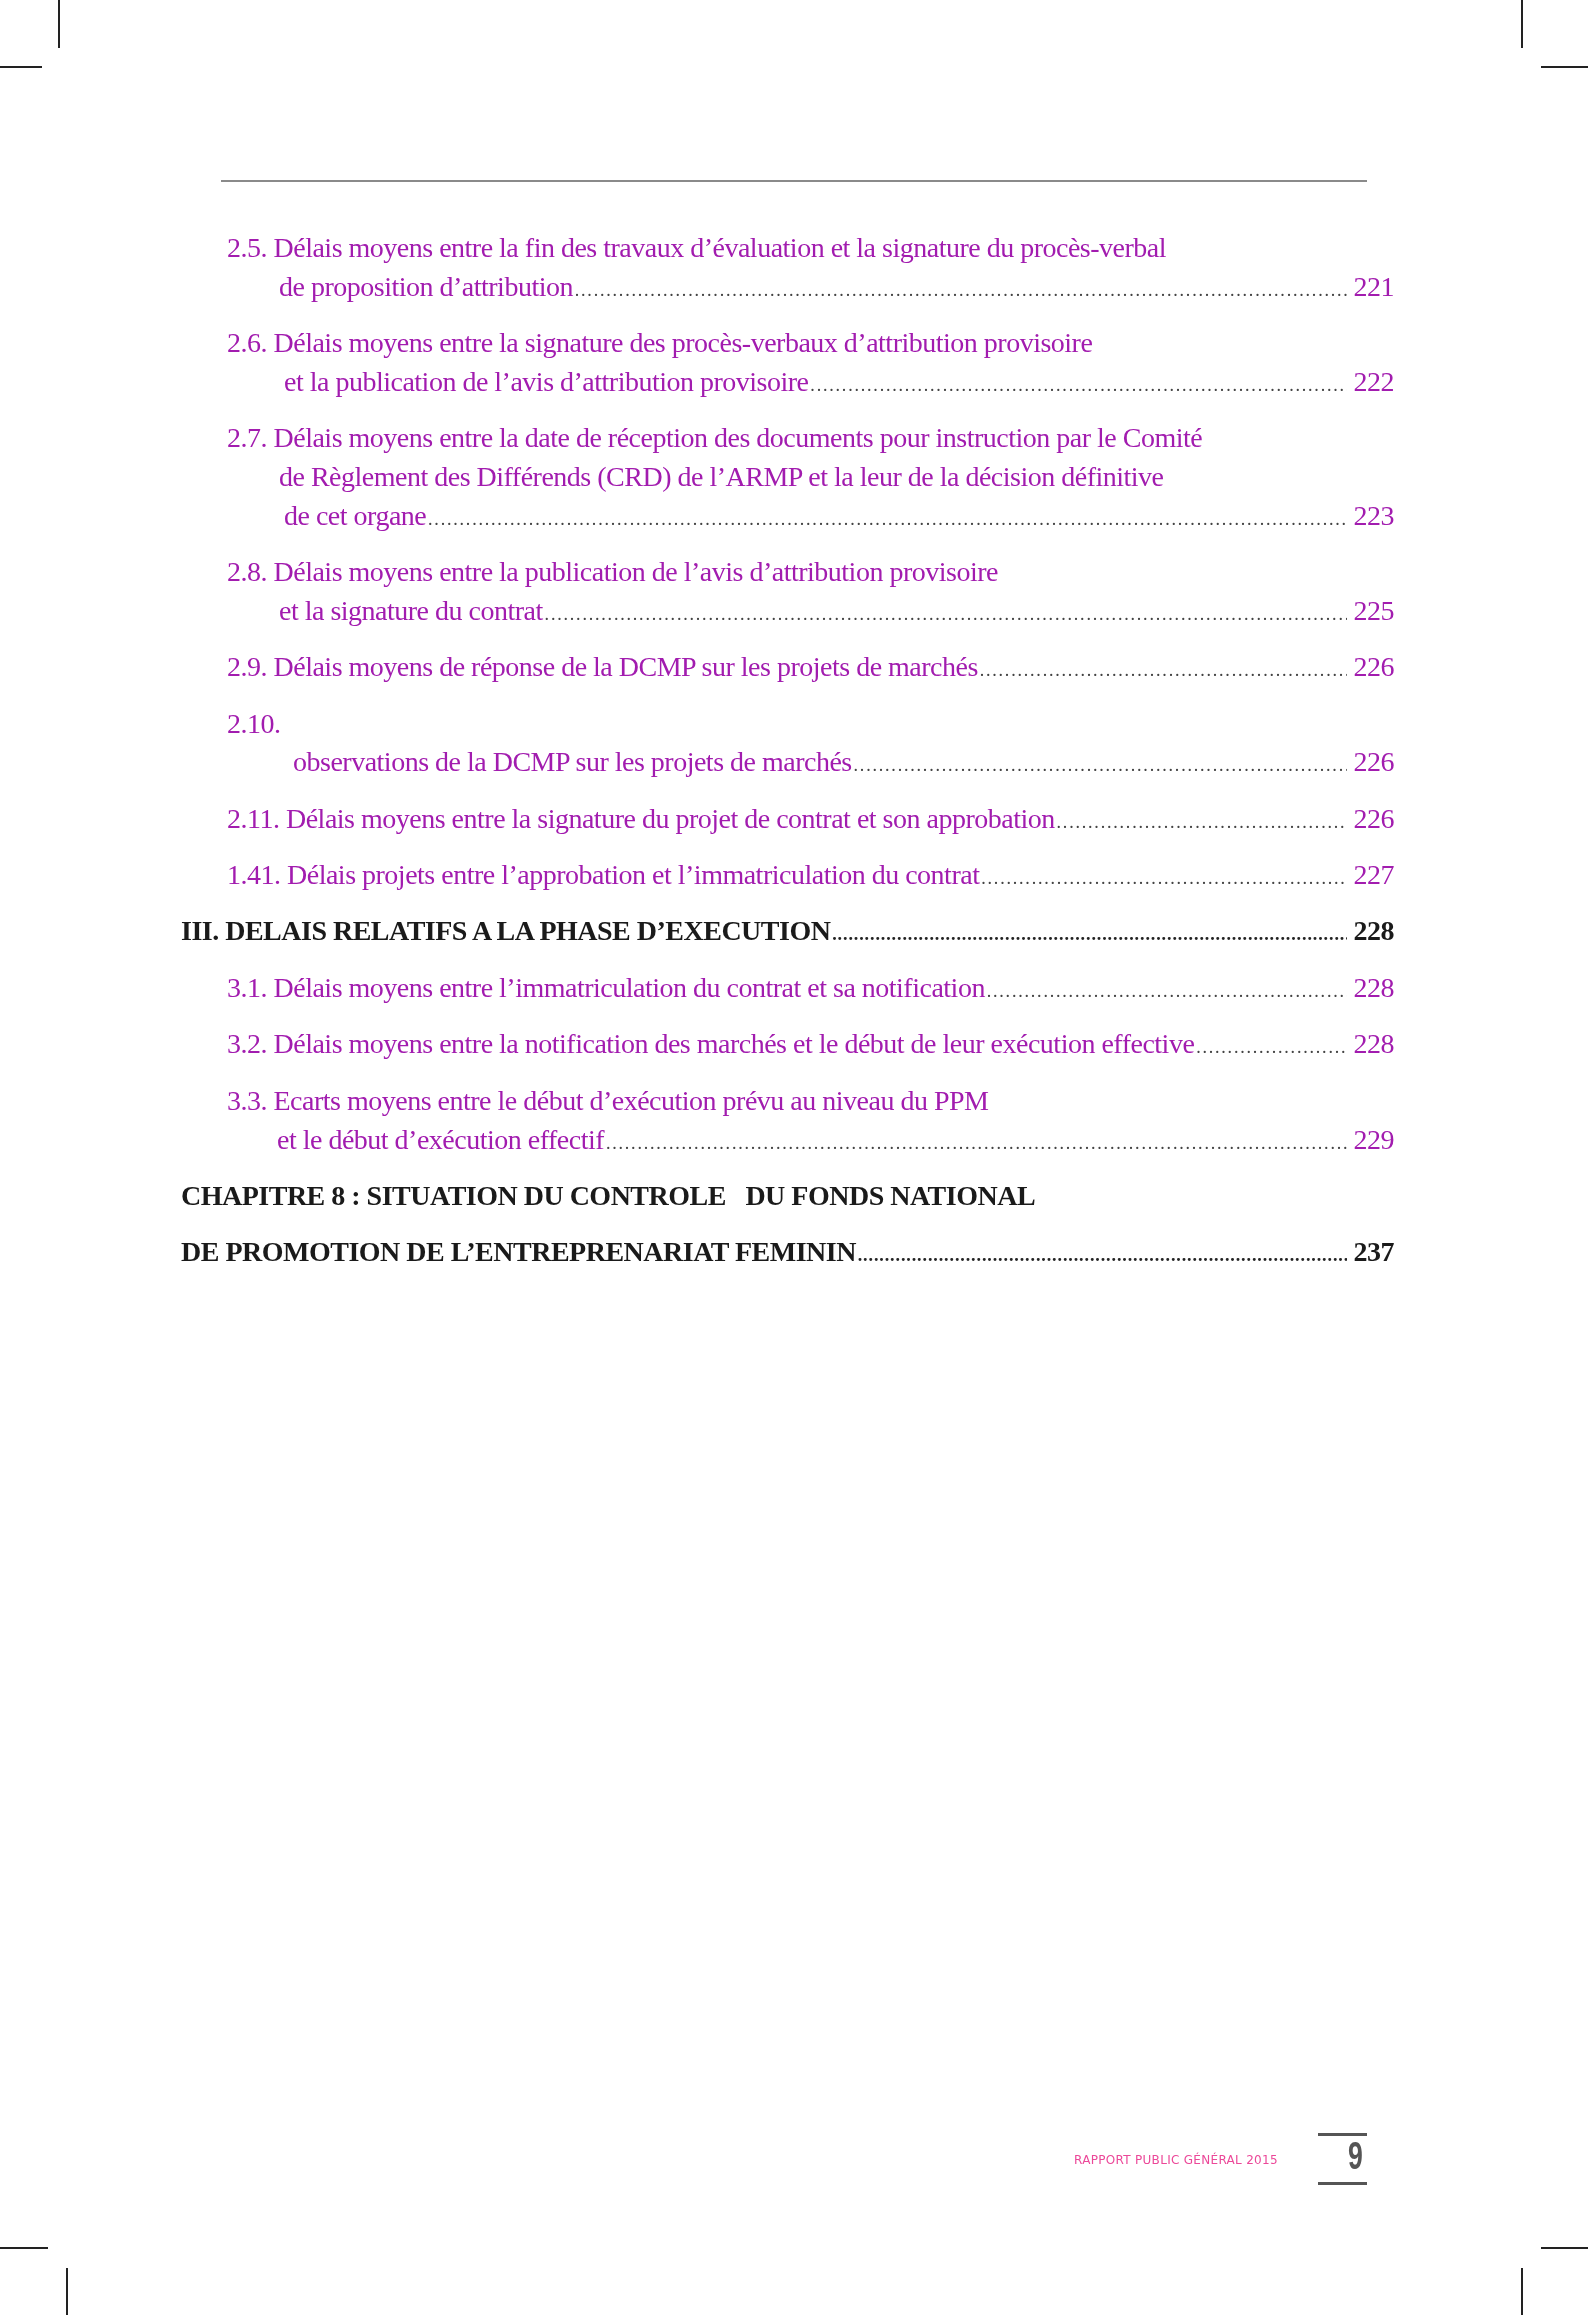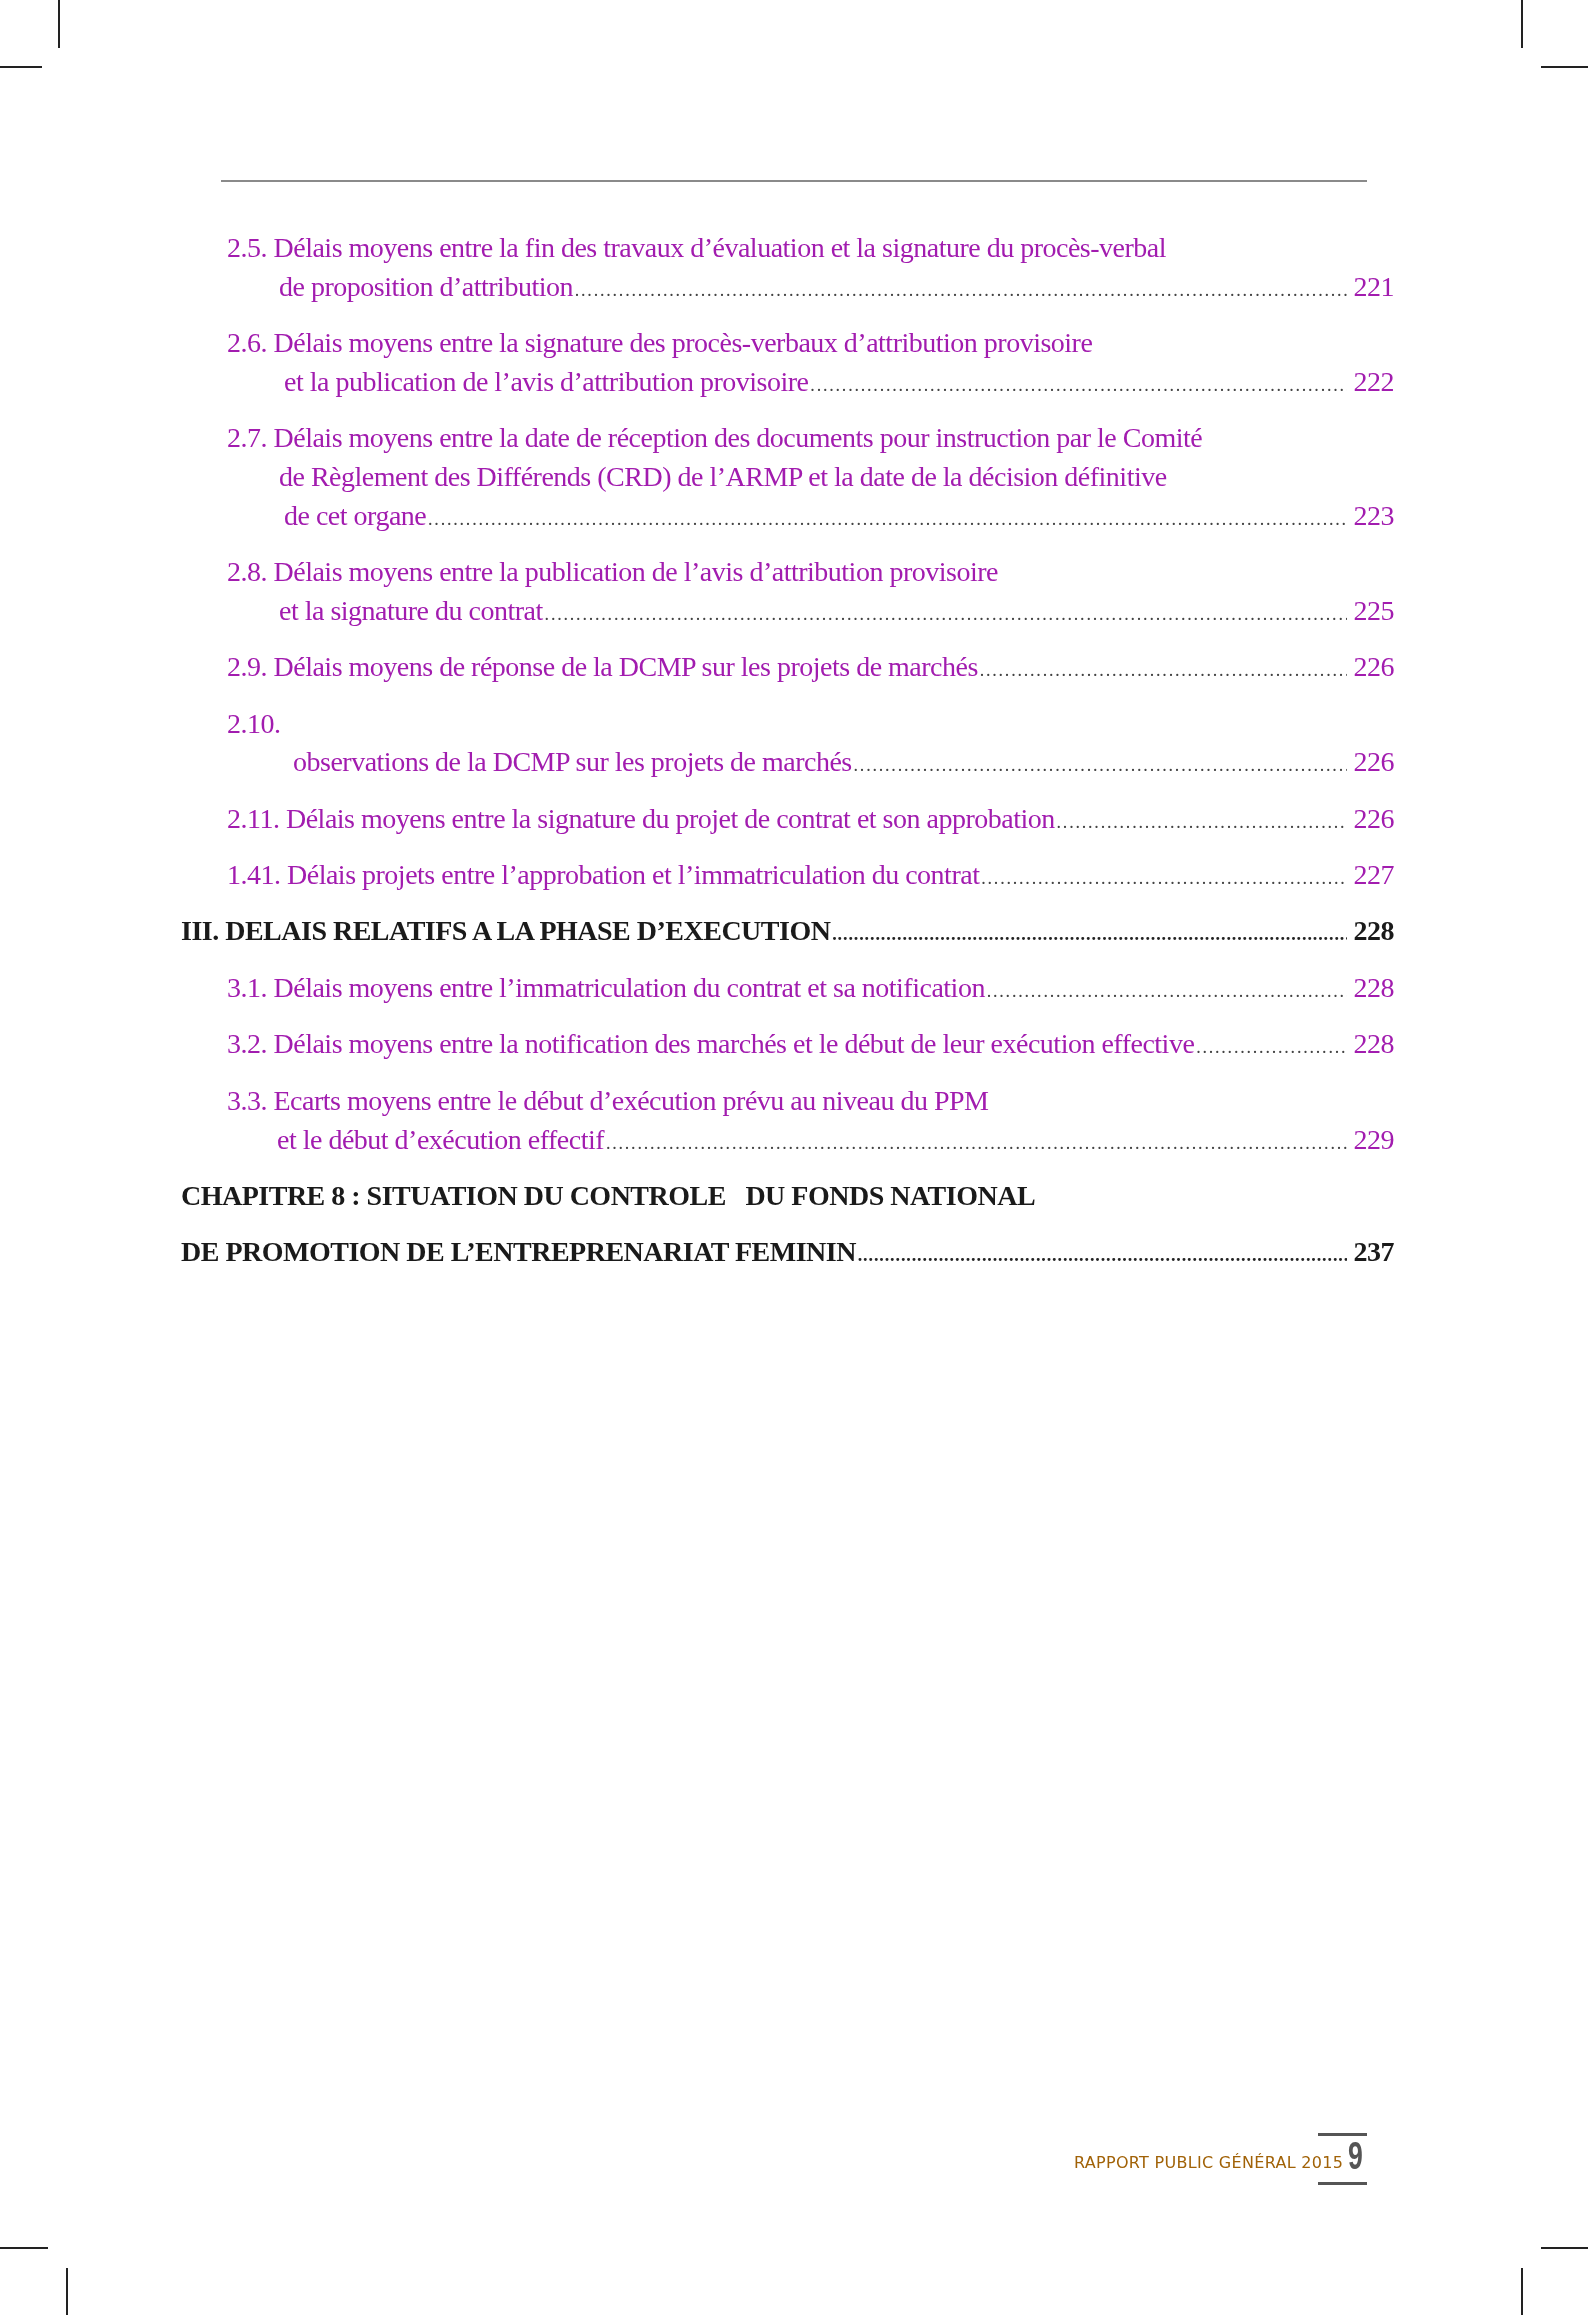--- a/index.html
+++ b/index.html
@@ -29,21 +29,21 @@
     white-space: nowrap;
   }
   .leader::before {
     content: "..............................................................................................................................................................................................................................................................";
   }
   .page { min-width: 43px; text-align: right; }
   .bold { font-weight: bold; color: #1a1a1a; }
   .bold .leader { color: #222; font-weight: bold; letter-spacing: 0.9px; }
   .footer-text {
     position: absolute; left: 1074px; top: 2153px;
-    font-family: "DejaVu Sans", sans-serif; font-size: 16px; color: #a16207;
+    font-family: "DejaVu Sans", sans-serif; font-size: 12px; color: #ec4899;
     letter-spacing: 0.3px; white-space: nowrap;
   }
   .footer-num {
     position: absolute; left: 1348px; top: 2135px;
     font-family: "Liberation Sans", sans-serif; font-weight: bold; font-size: 38px;
     color: #555; transform: scaleX(0.7); transform-origin: left top;
   }
   .footer-line { position: absolute; left: 1318px; width: 49px; height: 2.7px; background: #555; }
 </style>
 </head>
@@ -77,21 +77,21 @@
   <div class="line cond" style="left:284px;top:364px;width:1110px;">
     <span>et la publication de l’avis d’attribution provisoire</span>
       <span class="leader"></span>
       <span class="page">222</span>
   </div>
 
   <div class="line cond" style="left:227px;top:420px;width:1167px;">
     <span>2.7.</span>&nbsp;<span>Délais moyens entre la date de réception des documents pour instruction par le Comité</span>
   </div>
   <div class="line cond" style="left:279px;top:459px;width:1115px;">
-    <span>de Règlement des Différends (CRD) de l’ARMP et la date de la décision définitive</span>
+    <span>de Règlement des Différends (CRD) de l’ARMP et la leur de la décision définitive</span>
   </div>
   <div class="line cond" style="left:284px;top:498px;width:1110px;">
     <span>de cet organe</span>
       <span class="leader"></span>
       <span class="page">223</span>
   </div>
 
   <div class="line cond" style="left:227px;top:554px;width:1167px;">
     <span>2.8.</span>&nbsp;<span>Délais moyens entre la publication de l’avis d’attribution provisoire</span>
   </div>

